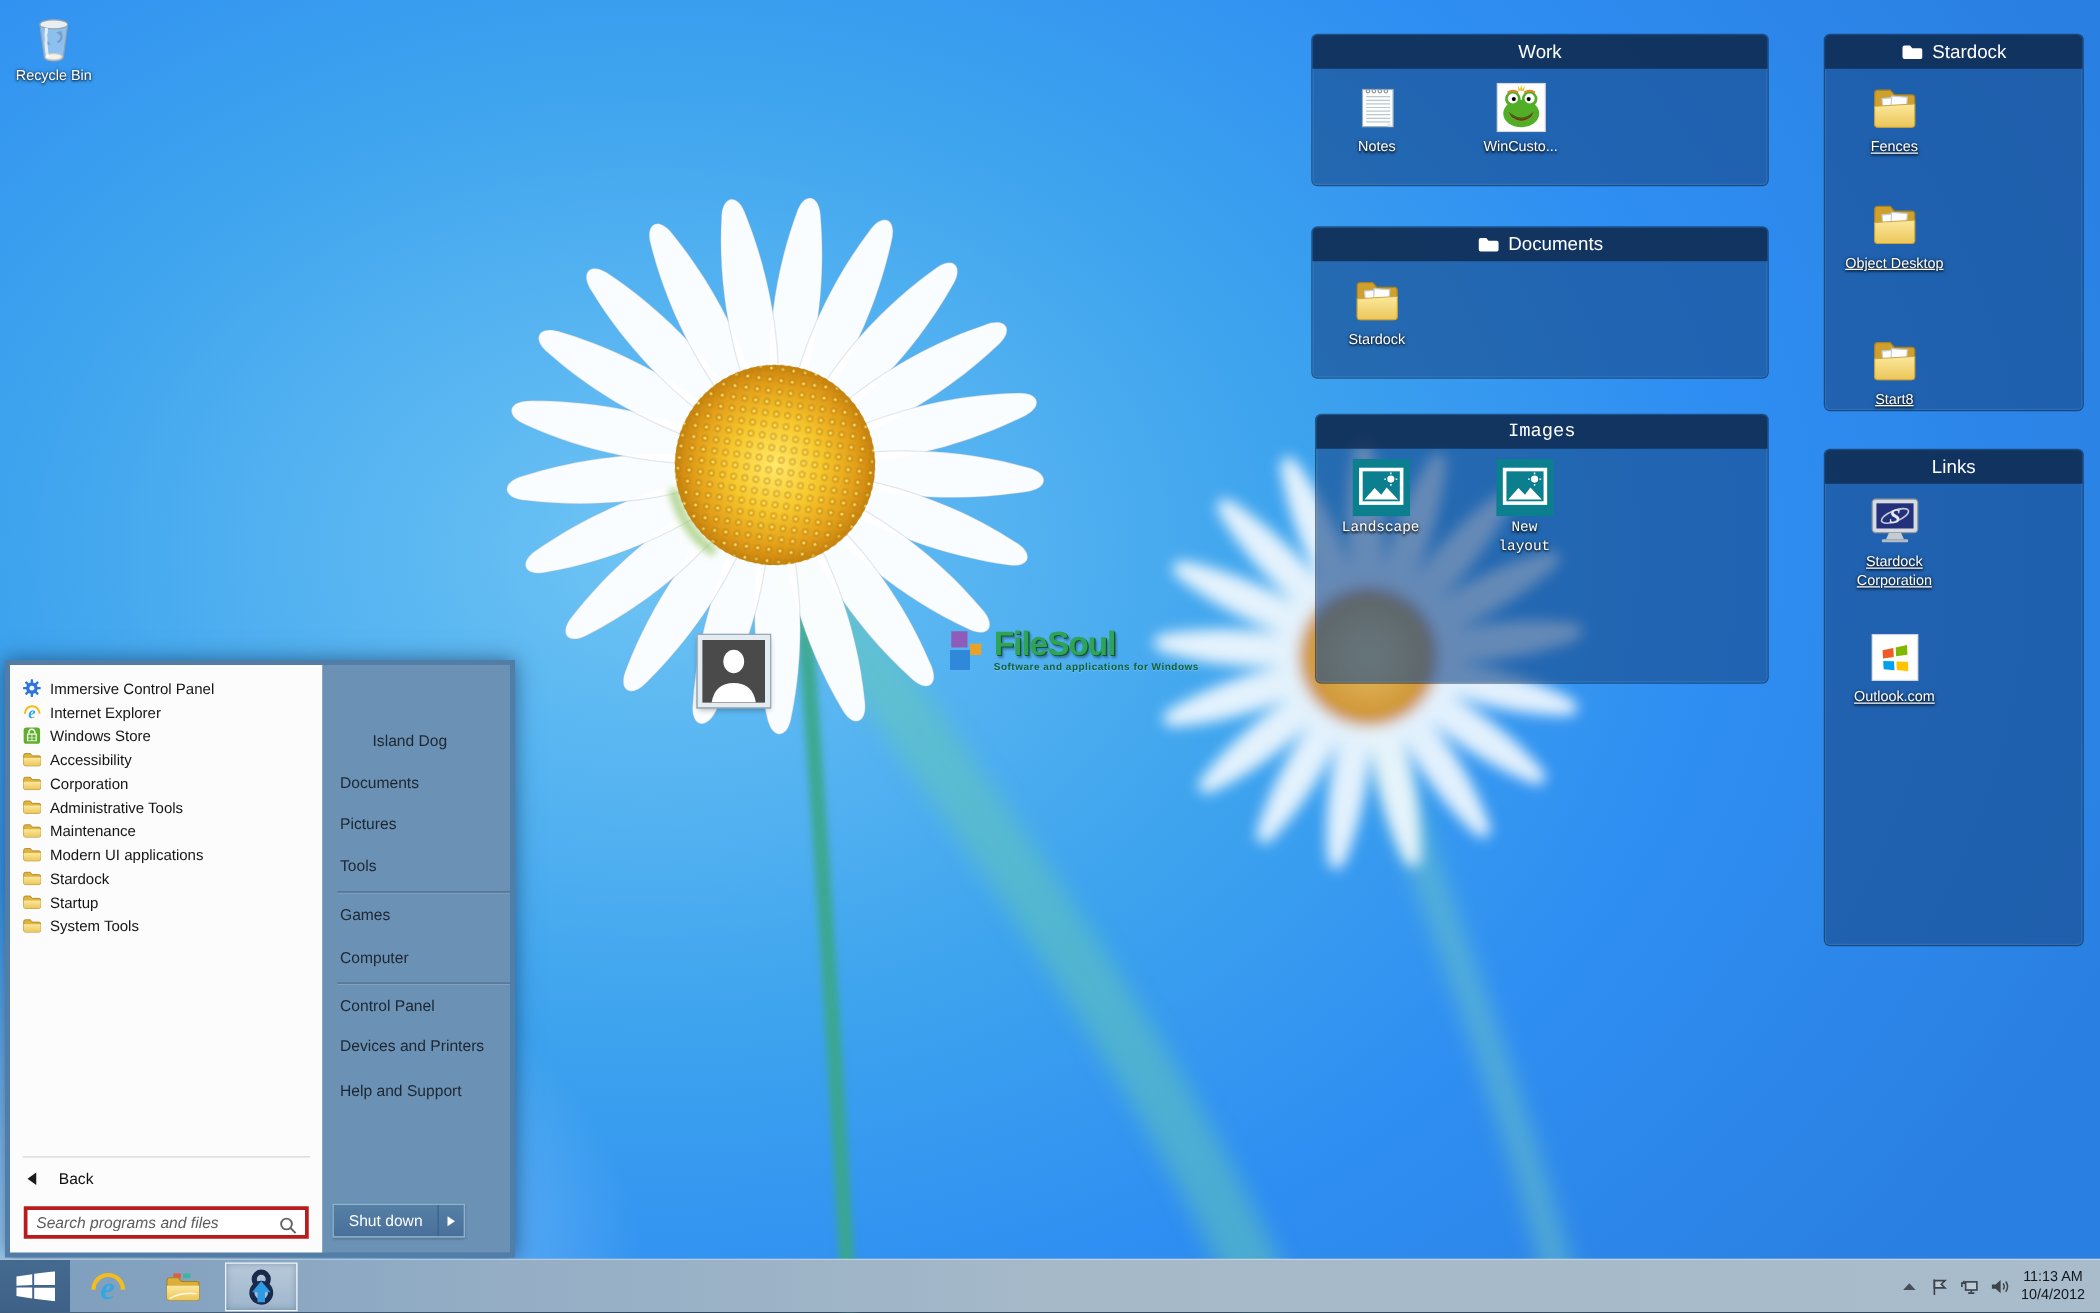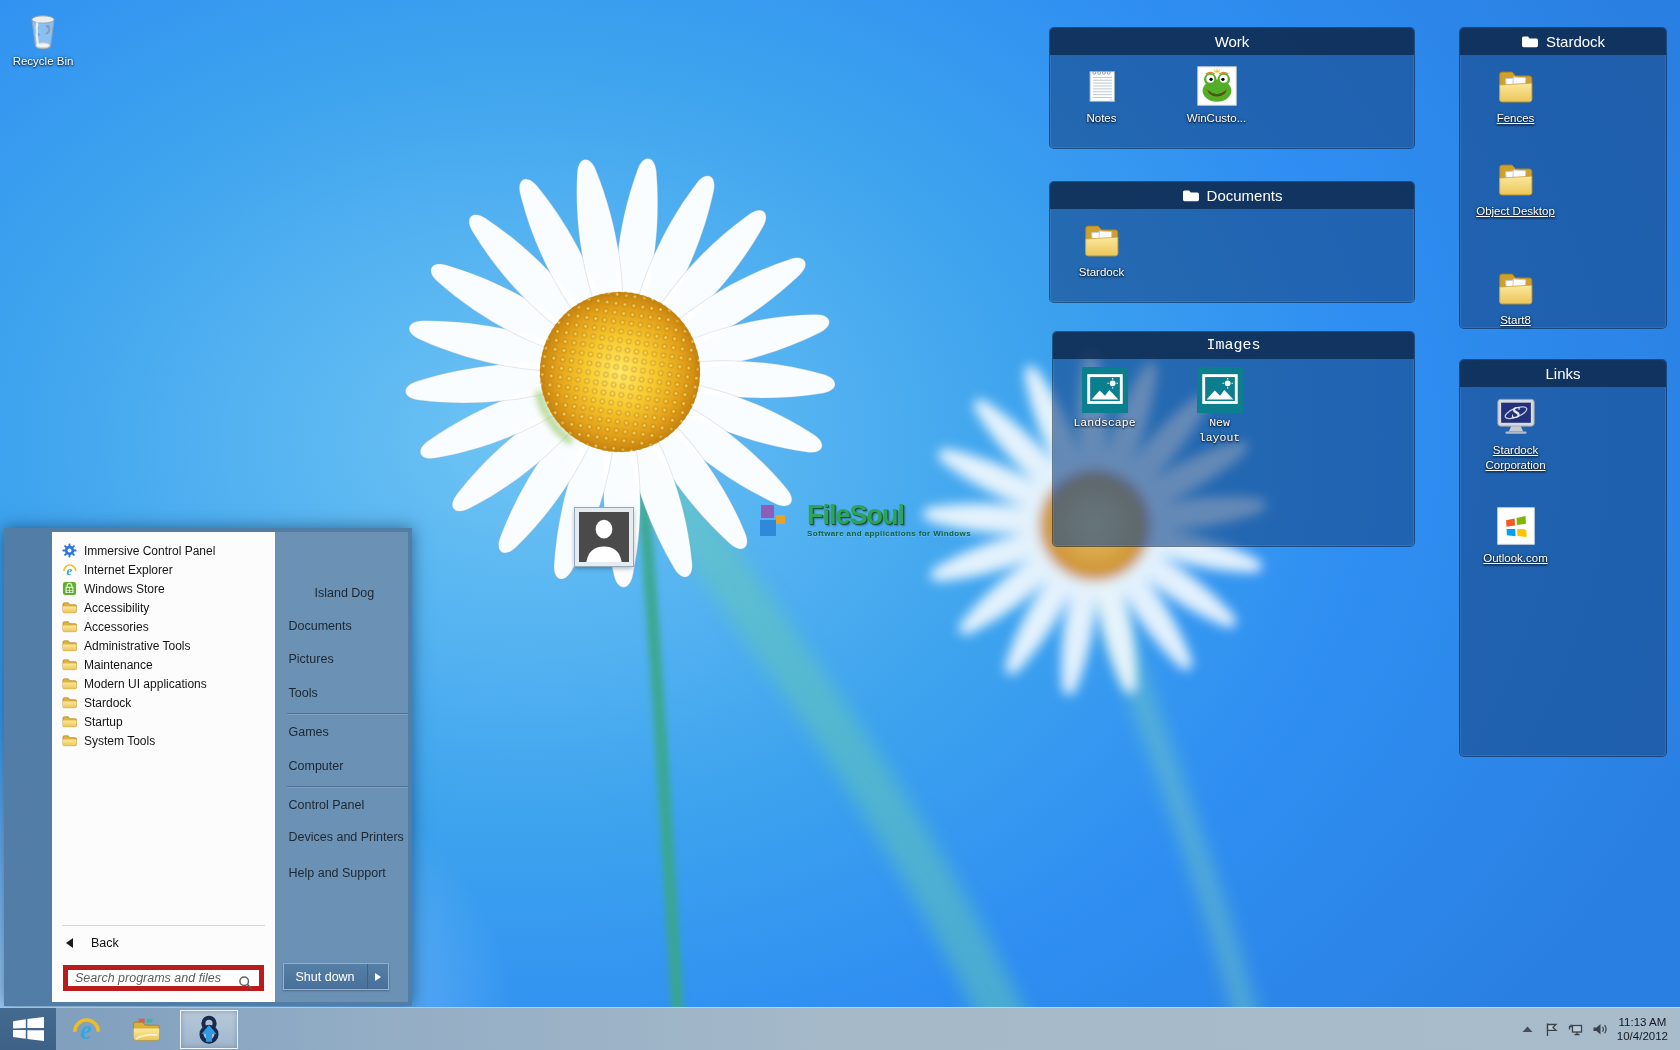--- a/index.html
+++ b/index.html
@@ -10,21 +10,21 @@
     background:
       radial-gradient(620px 480px at 5% 99%, rgba(228,250,255,.80), rgba(228,250,255,0) 70%),
       radial-gradient(1250px 920px at 31% 42%, #6ec4f4 0%, #3da3ee 42%, #2f8ef2 68%, #2a80e2 100%);}
   .wallpaper svg{position:absolute;inset:0;}
   
   .desktop-icon{position:absolute;width:84px;display:flex;flex-direction:column;align-items:center;}
   .desktop-icon svg{width:46px;height:46px;}
   .icon-label,.fi-label{color:#fff;font-size:11.5px;text-align:center;line-height:15px;
     text-shadow:0 1px 2px rgba(0,0,0,.9),0 0 3px rgba(0,0,0,.55);}
   
-  .watermark{position:absolute;left:760px;top:502px;display:flex;align-items:center;gap:15px;opacity:.95;}
+  .watermark{position:absolute;left:760px;top:502px;display:flex;align-items:center;gap:3px;opacity:.95;}
   .wm-logo{position:relative;width:32px;height:36px;flex:0 0 32px;}
   .wm-logo i{position:absolute;display:block;}
   .wm-sq1{left:1px;top:3px;width:13px;height:13px;background:#9458b8;}
   .wm-sq2{left:0;top:18px;width:16px;height:16px;background:#2e86d8;}
   .wm-sq3{left:16px;top:13px;width:9px;height:9px;background:#f2a21d;}
   .wm-title{font-size:27px;font-weight:bold;letter-spacing:-1px;color:#2ca44e;line-height:26px;
     text-shadow:1px 1px 0 #0e522a,2px 2px 2px rgba(0,0,0,.35);}
   .wm-sub{font-size:8px;font-weight:bold;color:#0f5c2d;letter-spacing:.4px;margin-top:1px;
     text-shadow:0 1px 1px rgba(255,255,255,.25);}
   
@@ -36,32 +36,32 @@
   .fence-body{display:flex;flex-wrap:wrap;align-content:flex-start;padding:8px 4px 4px 6px;gap:24px;}
   .fence-item{width:91px;display:flex;flex-direction:column;align-items:center;margin-bottom:6px;}
   .fence-item .fi-icon svg{width:46px;height:46px;display:block;}
   .fi-label{max-width:66px;margin-top:2px;}
   .fence-stardock .fence-item,.fence-links .fence-item{width:99px;}
   .fence-stardock .fi-label,.fence-links .fi-label{max-width:97px;text-decoration:underline;}
   
   .start-menu{position:absolute;left:4px;top:528px;width:408px;height:478px;background:#527da6;
     box-shadow:0 0 16px rgba(0,20,45,.5);}
   .menu-inner{position:absolute;inset:4px;display:flex;}
-  .menu-left{position:relative;width:250px;background:#fcfcfc;margin-left:44px;}
+  .menu-left{position:relative;width:250px;background:#fcfcfc;}
   .programs{list-style:none;margin:0;padding:9px 0 0 0;}
   .prog{height:19px;display:flex;align-items:center;gap:7px;padding-left:10px;font-size:12px;color:#151515;}
   .prog svg{width:15px;height:15px;flex:0 0 15px;}
   .menu-divider-left{position:absolute;left:10px;right:10px;top:393px;height:1px;background:#d6d6d6;}
   .back-row{position:absolute;left:0;right:0;top:399px;height:24px;display:flex;align-items:center;
     font-size:12.5px;color:#0f0f0f;}
   .back-arrow{width:0;height:0;margin-left:14px;border-top:5px solid transparent;
     border-bottom:5px solid transparent;border-right:7px solid #1a1a1a;}
   .back-label{margin-left:18px;}
   .search-row{position:absolute;left:11px;right:11px;bottom:11px;height:26px;}
-  .search-box{position:relative;width:100%;height:100%;background:#fff;border:5px solid #b91c1c;box-sizing:border-box;}
+  .search-box{position:relative;width:100%;height:100%;background:#fff;border:3px solid #b91c1c;box-sizing:border-box;}
   .search-box input{position:absolute;inset:0;border:0;outline:none;background:transparent;
     padding:0 28px 0 7px;font-family:"Liberation Sans",sans-serif;font-size:12.5px;color:#333;}
   .search-box input::placeholder{font-style:italic;color:#5c5c5c;opacity:1;}
   .search-glyph{position:absolute;right:5px;top:5px;width:16px;height:16px;}
   .menu-right{position:relative;width:150px;background:#6b91b4;color:#1d2733;}
   .place,.user-name{height:18px;line-height:18px;padding-left:14px;font-size:12.5px;}
   .user-name{margin-top:52px;padding-left:40px;}
   .rp-div{height:1px;background:rgba(56,86,116,.55);box-shadow:0 1px 0 rgba(255,255,255,.15);margin:0 0 0 12px;}
   .shutdown{position:absolute;left:8px;bottom:12px;height:25px;display:flex;align-items:stretch;
     border:1px solid #8fb3cf;background:linear-gradient(#567fa5,#48709a);box-shadow:0 1px 2px rgba(0,0,0,.25);}
@@ -517,21 +517,21 @@
           <li class="prog">
             <svg viewBox="0 0 16 16">
                 <use href="#i-folder-sm"></use>
               </svg>
             <span>Accessibility</span>
             </li>
           <li class="prog">
             <svg viewBox="0 0 16 16">
                 <use href="#i-folder-sm"></use>
               </svg>
-            <span>Accessories</span>
+            <span>Corporation</span>
             </li>
           <li class="prog">
             <svg viewBox="0 0 16 16">
                 <use href="#i-folder-sm"></use>
               </svg>
             <span>Administrative Tools</span>
             </li>
           <li class="prog">
             <svg viewBox="0 0 16 16">
                 <use href="#i-folder-sm"></use>

